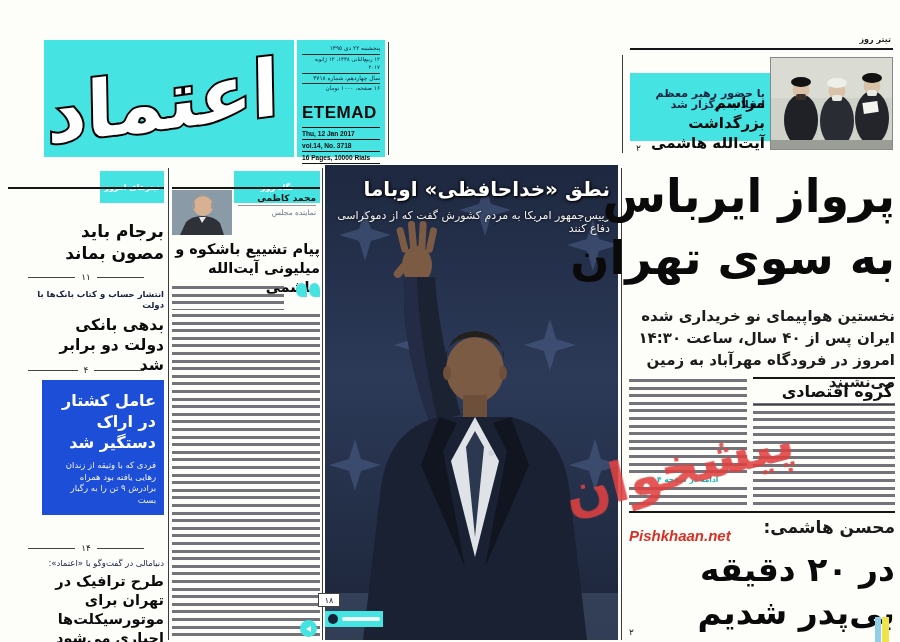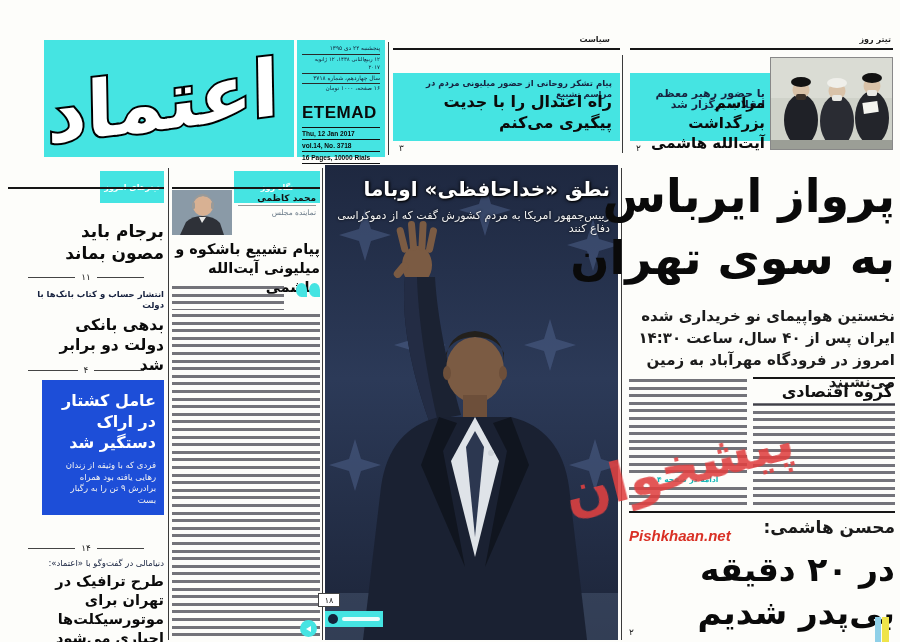--- a/index.html
+++ b/index.html
@@ -46,28 +46,20 @@
     <div class="fa" style="font-size:5.8px;line-height:8.5px;color:#102038;border-bottom:1px solid #2a2a2a;padding-bottom:1px;">سال چهاردهم، شماره ۳۷۱۸</div>
     <div class="fa" style="font-size:5.8px;line-height:8.5px;color:#102038;">۱۶ صفحه، ۱۰۰۰ تومان</div>
     <div class="en" style="font-size:17px;font-weight:bold;color:#0a0a0a;margin-top:10px;letter-spacing:.5px;">ETEMAD</div>
     <div class="en" style="font-size:6.6px;font-weight:bold;color:#0a0a0a;border-top:1.5px solid #111;margin-top:4px;padding-top:2px;">Thu, 12 Jan 2017</div>
     <div class="en" style="font-size:6.6px;font-weight:bold;color:#0a0a0a;border-top:1px solid #111;margin-top:2px;padding-top:2px;">vol.14, No. 3718</div>
     <div class="en" style="font-size:6.6px;font-weight:bold;color:#0a0a0a;border-top:1px solid #111;margin-top:2px;padding-top:2px;border-bottom:1.5px solid #111;padding-bottom:2px;">16 Pages, 10000 Rials</div>
   </div>
 
   <div class="vline" style="left:388px;top:42px;height:113px;"></div>
 
-  <div class="abs" style="left:393px;top:33px;width:227px;height:122px;">
-    <div class="abs fa seclabel" style="right:10px;top:2px;">سیاست</div>
-    <div class="hrule" style="left:0;top:15px;width:227px;"></div>
-    <div class="abs cyan" style="left:0;top:40px;width:227px;height:68px;"></div>
-    <div class="abs fa kicker" style="right:8px;top:45px;left:4px;">پیام تشکر روحانی از حضور میلیونی مردم در مراسم تشییع</div>
-    <div class="abs fa headline" style="right:8px;top:58px;width:180px;font-size:16px;line-height:21px;">راه اعتدال را با جدیت پیگیری می‌کنم</div>
-    <div class="abs fa pagenum" style="left:6px;top:110px;">۳</div>
-  </div>
 
   <div class="vline" style="left:622px;top:55px;height:98px;"></div>
 
   <div class="abs" style="left:630px;top:33px;width:263px;height:122px;">
     <div class="abs fa seclabel" style="right:2px;top:2px;">تیتر روز</div>
     <div class="hrule" style="left:0;top:15px;width:263px;"></div>
     <div class="abs cyan" style="left:0;top:40px;width:263px;height:68px;"></div>
     <div class="abs" style="left:140px;top:24px;width:123px;height:93px;border:1px solid #888;box-sizing:border-box;">
       <svg width="121" height="91" viewBox="0 0 121 91">
         <rect width="121" height="91" fill="#cfd2c9"></rect>

